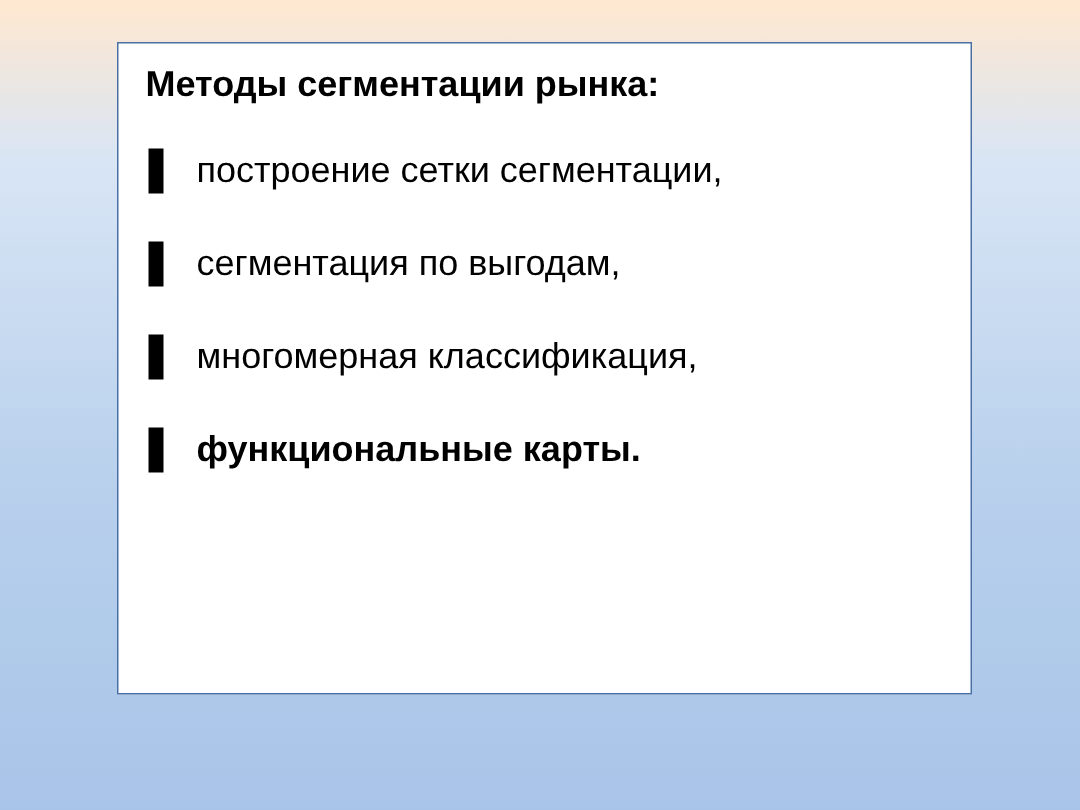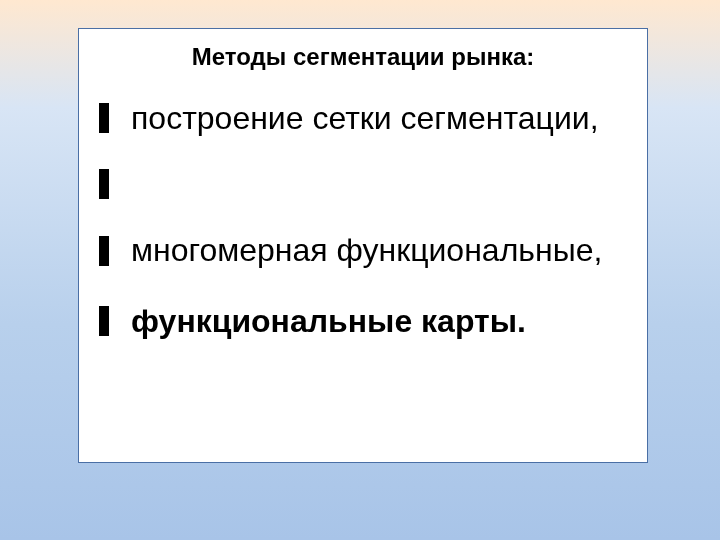--- a/index.html
+++ b/index.html
@@ -23,30 +23,29 @@
       height: 435px;
       background: #ffffff;
       border: 1.5px solid #4a6fa5;
       padding: 14px 18px 18px 18px;
     }
     .title {
       font-size: 24px;
       font-weight: bold;
       color: #000000;
       margin-bottom: 28px;
-      text-align: center;
     }
     .list {
       list-style: none;
     }
     .list-item {
       display: flex;
-      align-items: center;
+      align-items: flex-end;
       margin-bottom: 32px;
-      font-size: 32px;
+      font-size: 24px;
       color: #000000;
     }
     .list-item:last-child {
       margin-bottom: 0;
       font-weight: bold;
     }
     .bullet {
       width: 10px;
       height: 30px;
       background: #000000;
@@ -63,23 +62,24 @@
 
 <div class="content-box">
   <div class="title">Методы сегментации рынка:</div>
   <ul class="list">
     <li class="list-item">
       <span class="bullet"></span>
       <span class="item-text">построение сетки сегментации,</span>
     </li>
     <li class="list-item">
       <span class="bullet"></span>
+      <span class="item-text">сегментация по выгодам,</span>
     </li>
     <li class="list-item">
       <span class="bullet"></span>
-      <span class="item-text">многомерная функциональные,</span>
+      <span class="item-text">многомерная классификация,</span>
     </li>
     <li class="list-item">
       <span class="bullet"></span>
       <span class="item-text">функциональные карты.</span>
     </li>
   </ul>
 </div>
 
 </body></html>

